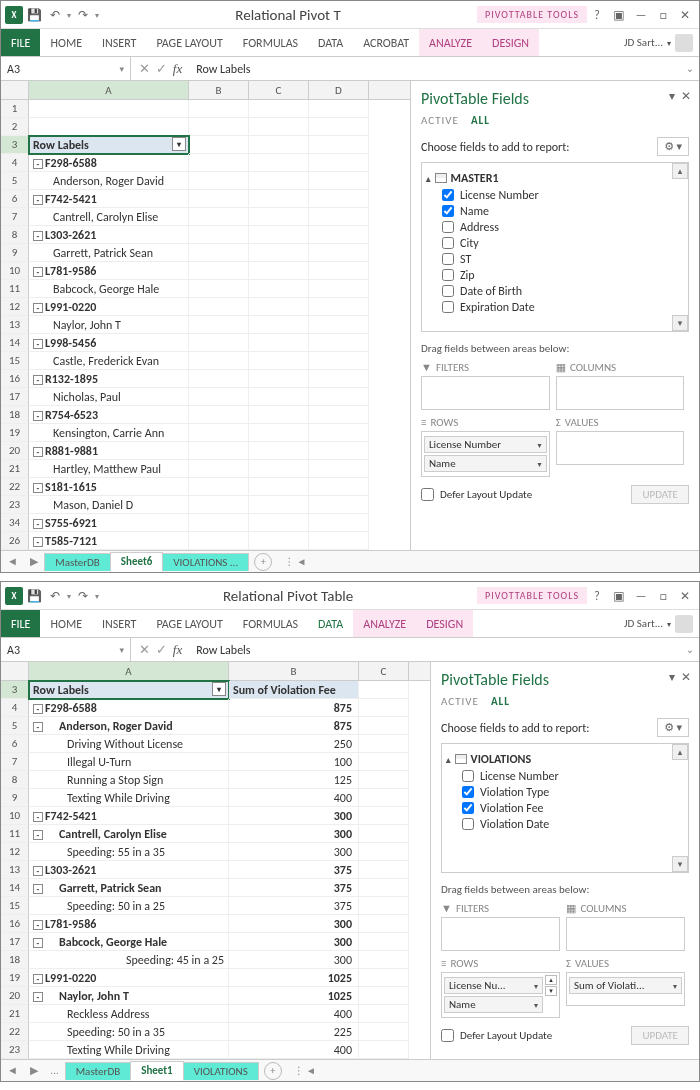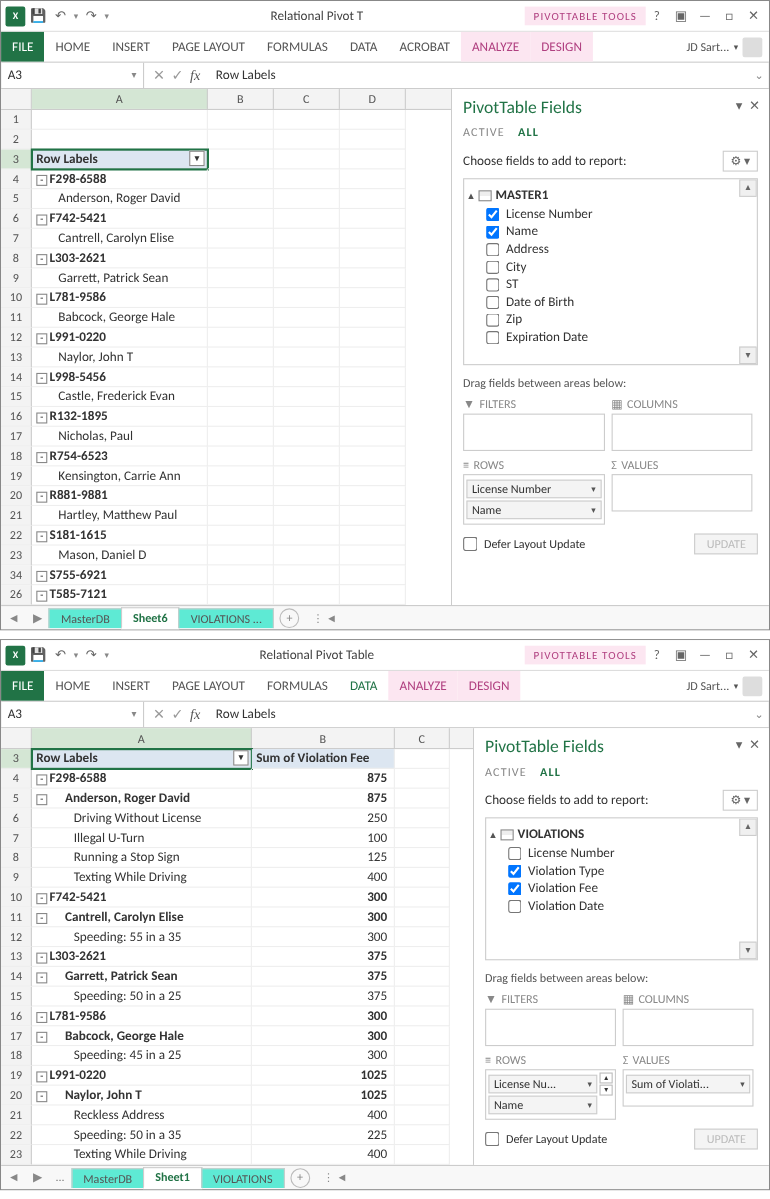--- a/index.html
+++ b/index.html
@@ -2,21 +2,21 @@
 <html><head>
 <meta charset="utf-8">
 <style>
   * { box-sizing: border-box; margin: 0; padding: 0; font-family: "Segoe UI", Calibri, sans-serif; }
   body { background: #fff; font-size: 12px; color: #333; }
   .window { width: 700px; border: 1px solid #888; margin-bottom: 8px; background: #fff; }
   .titlebar { display: flex; align-items: center; height: 28px; background: #fff; border-bottom: 1px solid #ddd; }
   .titlebar-left { display: flex; align-items: center; gap: 4px; padding-left: 4px; }
   .excel-icon { width: 18px; height: 18px; background: #217346; color:#fff; font-size:9px; font-weight:bold; display:flex; align-items:center; justify-content:center; border-radius:2px;}
   .qat-btn { width:16px; height:16px; display:flex; align-items:center; justify-content:center; color:#666; font-size:12px; cursor:pointer;}
-  .title-center { flex:1; text-align:center; font-size:12px; color:#444; }
+  .title-center { flex:1; text-align:center; font-size:15px; color:#444; }
   .pt-tools { background:#fce6f1; color:#b04080; font-size:10px; padding:2px 8px; letter-spacing:1px; }
   .win-ctrl { display:flex; align-items:center; gap:2px; padding-right:4px; }
   .win-ctrl span { width:20px; text-align:center; color:#666; cursor:pointer; font-size:12px;}
   .ribbon { display:flex; align-items:center; height:28px; background:#fff; border-bottom:1px solid #ccc; font-size:12px;}
   .ribbon-tab { padding:0 10px; height:100%; display:flex; align-items:center; text-transform:uppercase; color:#555; cursor:pointer;}
   .ribbon-tab.file { background:#217346; color:#fff; font-weight:normal;}
   .ribbon-tab.active { color:#217346; }
   .ribbon-tab.ctx { background:#fce6f1; color:#b04080; }
   .user { margin-left:auto; display:flex; align-items:center; gap:4px; padding-right:6px; color:#555; font-size:11px;}
   .avatar { width:18px; height:18px; background:#ddd; border-radius:2px;}
@@ -354,25 +354,25 @@
             <div class="fl-item">
               <input type="checkbox" style="">
               <span>City</span>
             </div>
             <div class="fl-item">
               <input type="checkbox" style="">
               <span>ST</span>
             </div>
             <div class="fl-item">
               <input type="checkbox" style="">
+              <span>Zip</span>
+            </div>
+            <div class="fl-item">
+              <input type="checkbox" style="">
               <span>Date of Birth</span>
-            </div>
-            <div class="fl-item">
-              <input type="checkbox" style="">
-              <span>Zip</span>
             </div>
             <div class="fl-item">
               <input type="checkbox" style="">
               <span>Expiration Date</span>
             </div>
           </div>
         <div class="fl-scroll-down">▾</div>
       </div>
       <div class="drag-label">Drag fields between areas below:</div>
       <div class="areas">
@@ -574,21 +574,21 @@
             <div class="cell" style="width: 50px;"></div>
           </div>
           <div class="row">
             <div class="row-h">17</div>
             <div class="cell bold" style="width: 200px;"><span class="expander">-</span><span style="padding-left:14px">Babcock, George Hale</span></div>
             <div class="cell num bold" style="width: 130px;">300</div>
             <div class="cell" style="width: 50px;"></div>
           </div>
           <div class="row">
             <div class="row-h">18</div>
-            <div class="cell" style="width: 200px;"><span style="padding-left:34px">Speeding: 45 in a 25</span></div>
+            <div class="cell" style="width: 200px; text-align: right;"><span style="padding-left:34px">Speeding: 45 in a 25</span></div>
             <div class="cell num" style="width: 130px;">300</div>
             <div class="cell" style="width: 50px;"></div>
           </div>
           <div class="row">
             <div class="row-h">19</div>
             <div class="cell bold" style="width: 200px;"><span class="expander">-</span><span style="padding-left:0px">L991-0220</span></div>
             <div class="cell num bold" style="width: 130px;">1025</div>
             <div class="cell" style="width: 50px;"></div>
           </div>
           <div class="row">

